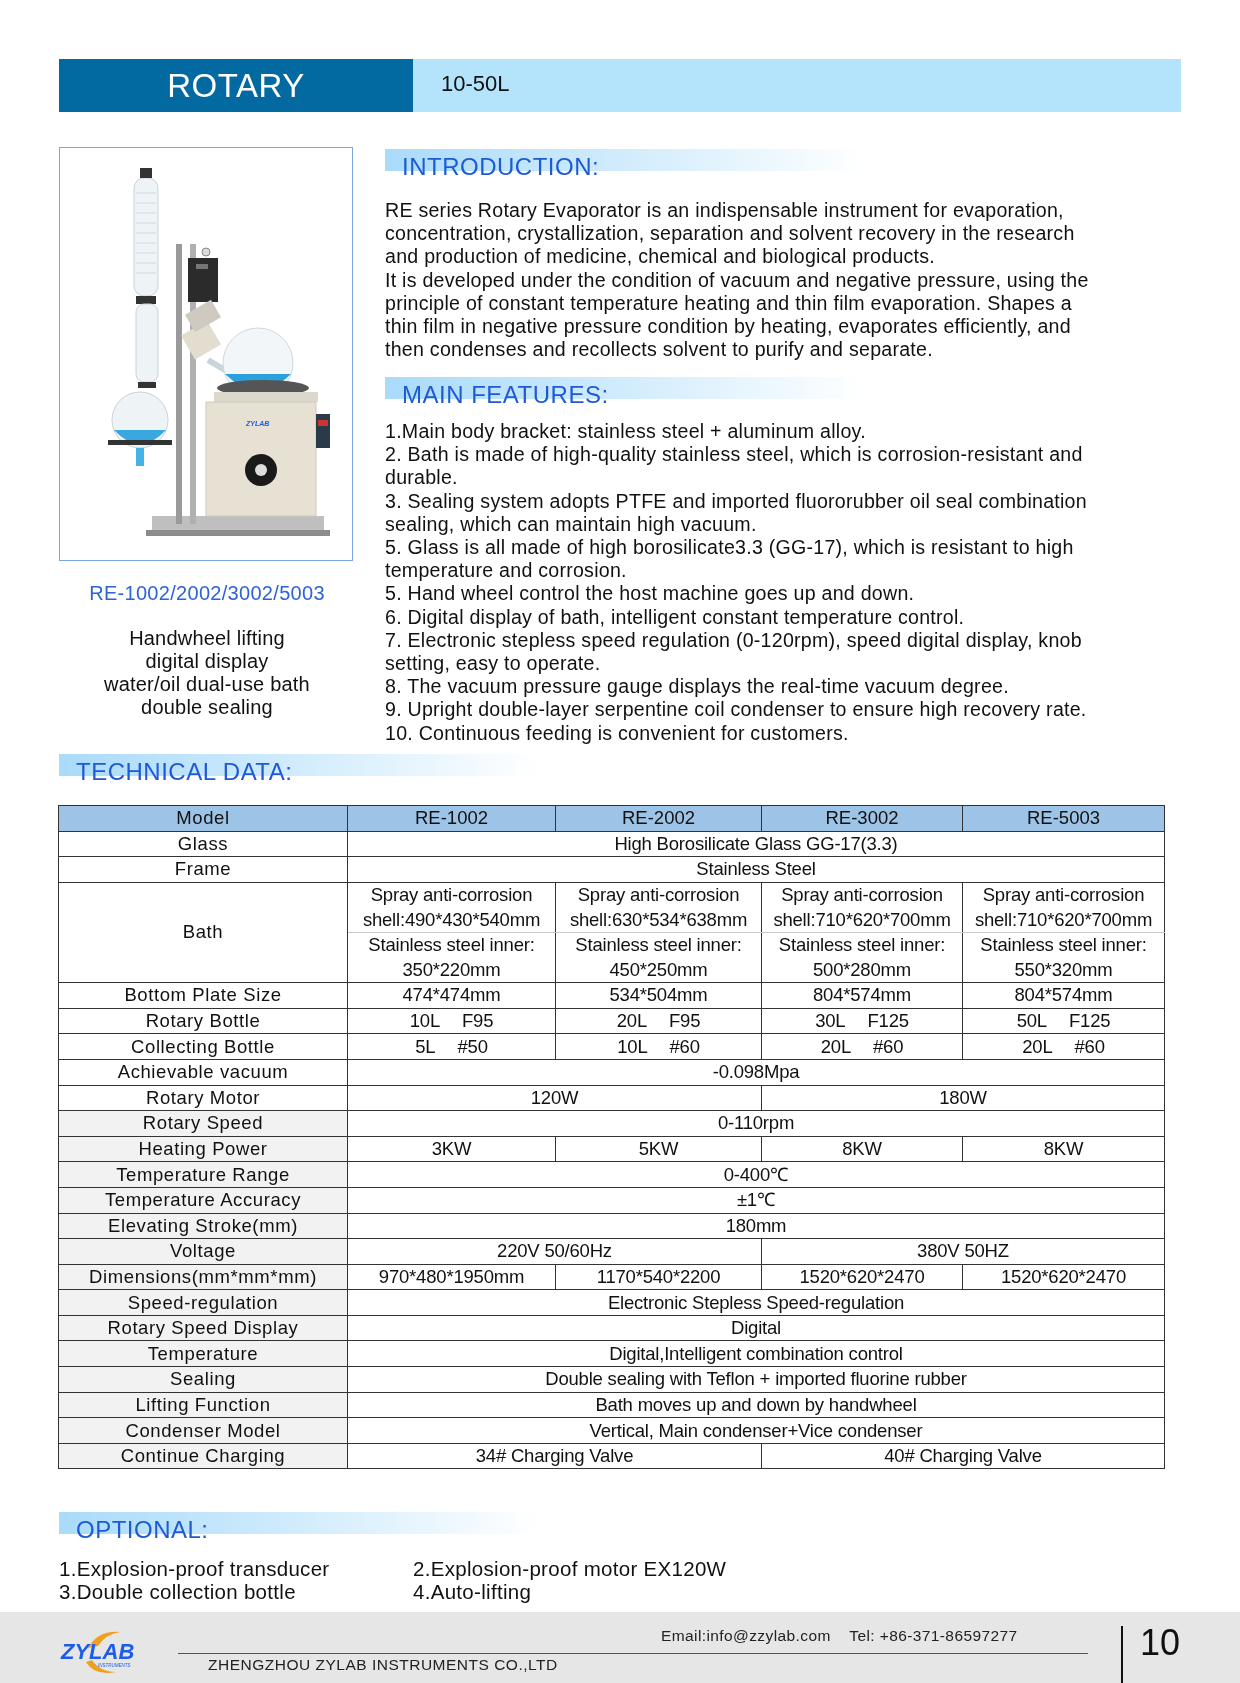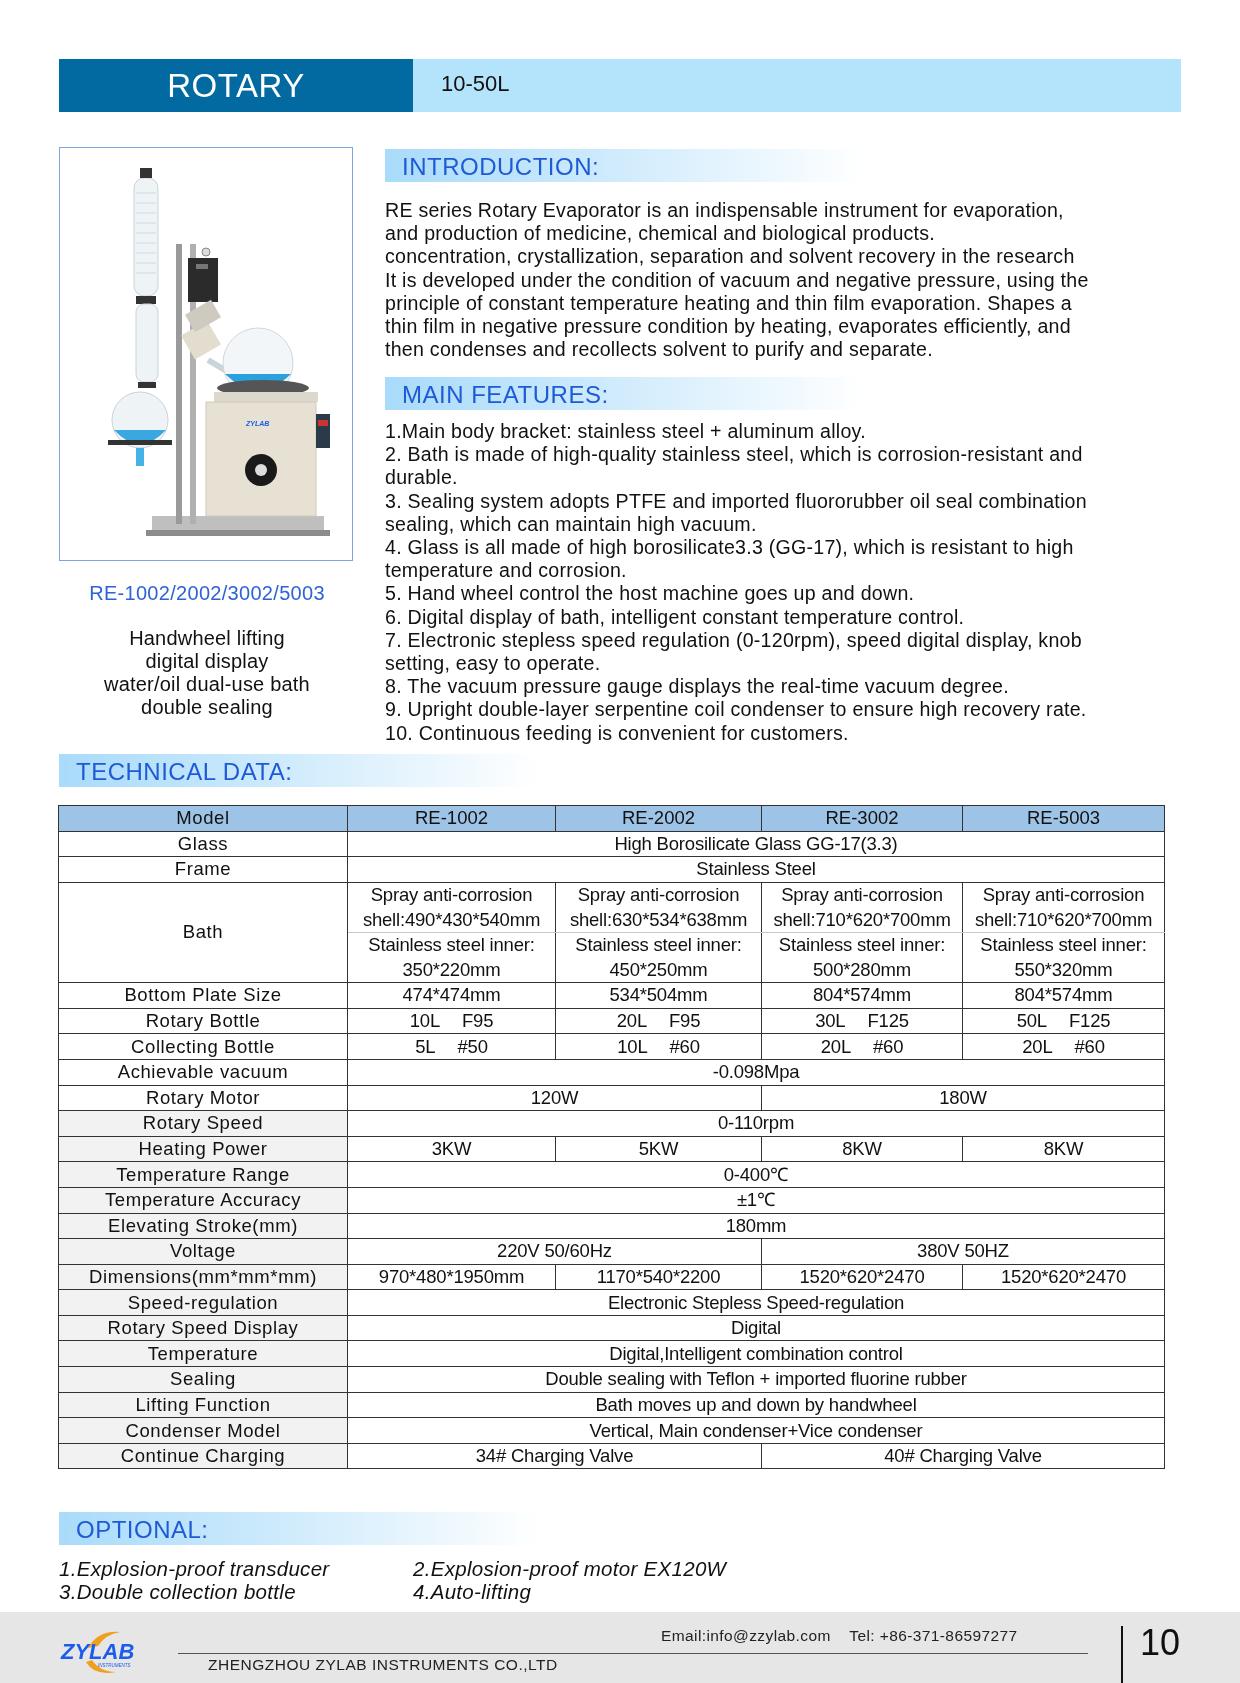--- a/index.html
+++ b/index.html
@@ -10,36 +10,36 @@
   .hdr { left:59px; top:59px; width:1122px; height:53px; background:#b3e4fc; }
   .hdr-blue { position:absolute; left:0; top:0; width:354px; height:53px; background:#0369a1; color:#fff; font-size:33px; letter-spacing:0.5px; line-height:53px; text-align:center; }
   .hdr-range { position:absolute; left:382px; top:0; line-height:50px; font-size:22px; color:#111; }
 
   
   .imgbox { left:59px; top:147px; width:294px; height:414px; border:1px solid #7ea6e0; box-sizing:border-box; background:#fff; overflow:hidden; }
   .caption-model { left:59px; top:582px; width:296px; text-align:center; font-size:20px; color:#2e63d6; letter-spacing:0.3px; }
   .caption-desc { left:59px; top:627px; width:296px; text-align:center; font-size:20px; line-height:23px; color:#111; letter-spacing:0.2px; }
 
   
-  .banner { height:33px; background:linear-gradient(90deg, #a9dbfa 0%, #cdeafc 45%, #ffffff 100%); color:#1e5ad6; font-size:24px; line-height:35px; padding-left:17px; box-sizing:border-box; letter-spacing:0.5px; }
+  .banner { height:22px; background:linear-gradient(90deg, #a9dbfa 0%, #cdeafc 45%, #ffffff 100%); color:#1e5ad6; font-size:24px; line-height:35px; padding-left:17px; box-sizing:border-box; letter-spacing:0.5px; }
 
   .para { font-family:"Liberation Sans", sans-serif; font-size:19.6px; line-height:23.2px; color:#111; transform-origin:left top; letter-spacing:0.25px; }
   .para div { white-space:nowrap; }
 
   
   table.spec { position:absolute; left:58px; top:805px; width:1106px; border-collapse:collapse; table-layout:fixed; font-size:18.5px; }
   table.spec td { border:1.6px solid #333; text-align:center; padding:0; height:24.6px; line-height:24px; white-space:nowrap; overflow:hidden; }
   table.spec td.lbl { letter-spacing:0.6px; }
   table.spec tr.head td { background:#9dc3e6; }
   table.spec tr.gray td.lbl { background:#f2f2f2; }
   .val { letter-spacing:-0.2px; }
   .spc { display:inline-block; width:22px; }
 
   
-  .opt { font-size:20.5px; line-height:23px; letter-spacing:0.3px;font-style:italic; }
+  .opt { font-size:20.5px; line-height:23px; letter-spacing:0.3px; }
 
   
   .footer { left:0; top:1612px; width:1240px; height:71px; background:#e6e6e6; }
   .footer-line { position:absolute; left:178px; top:41px; width:910px; height:1px; background:#555; }
   .footer-company { position:absolute; left:208px; top:44px; font-size:15.5px; letter-spacing:0.5px; color:#222; }
   .footer-contact { position:absolute; left:661px; top:15px; font-size:15.5px; letter-spacing:0.4px; color:#222; }
   .footer-vbar { position:absolute; left:1121px; top:14px; width:2px; height:57px; background:#111; }
   .footer-page { position:absolute; left:1140px; top:10px; font-size:36px; color:#111; }
   .logo { position:absolute; left:58px; top:14px; width:100px; height:50px; }
 </style>
@@ -110,36 +110,36 @@
 <div class="abs caption-desc">
   <div>Handwheel lifting</div>
   <div>digital display</div>
   <div>water/oil dual-use bath</div>
   <div>double sealing</div>
 </div>
 
 <div class="abs banner" style="left:385px; top:149px; width:480px;">INTRODUCTION:</div>
 <div class="abs para" style="left:385px; top:199px;">
   <div>RE series Rotary Evaporator is an indispensable instrument for evaporation,</div>
+  <div>concentration, crystallization, separation and solvent recovery in the research</div>
   <div>and production of medicine, chemical and biological products.</div>
-  <div>concentration, crystallization, separation and solvent recovery in the research</div>
   <div>It is developed under the condition of vacuum and negative pressure, using the</div>
   <div>principle of constant temperature heating and thin film evaporation. Shapes a</div>
   <div>thin film in negative pressure condition by heating, evaporates efficiently, and</div>
   <div>then condenses and recollects solvent to purify and separate.</div>
 </div>
 
 <div class="abs banner" style="left:385px; top:371px; width:480px;margin-top:6px;">MAIN FEATURES:</div>
 <div class="abs para" style="left:385px; top:420px;">
   <div>1.Main body bracket: stainless steel + aluminum alloy.</div>
   <div>2. Bath is made of high-quality stainless steel, which is corrosion-resistant and</div>
   <div>durable.</div>
   <div>3. Sealing system adopts PTFE and imported fluororubber oil seal combination</div>
   <div>sealing, which can maintain high vacuum.</div>
-  <div>4. Glass is all made of high borosilicate3.3 (GG-17), which is resistant to high</div>
+  <div>5. Glass is all made of high borosilicate3.3 (GG-17), which is resistant to high</div>
   <div>temperature and corrosion.</div>
   <div>5. Hand wheel control the host machine goes up and down.</div>
   <div>6. Digital display of bath, intelligent constant temperature control.</div>
   <div>7. Electronic stepless speed regulation (0-120rpm), speed digital display, knob</div>
   <div>setting, easy to operate.</div>
   <div>8. The vacuum pressure gauge displays the real-time vacuum degree.</div>
   <div>9. Upright double-layer serpentine coil condenser to ensure high recovery rate.</div>
   <div>10. Continuous feeding is convenient for customers.</div>
 </div>
 

